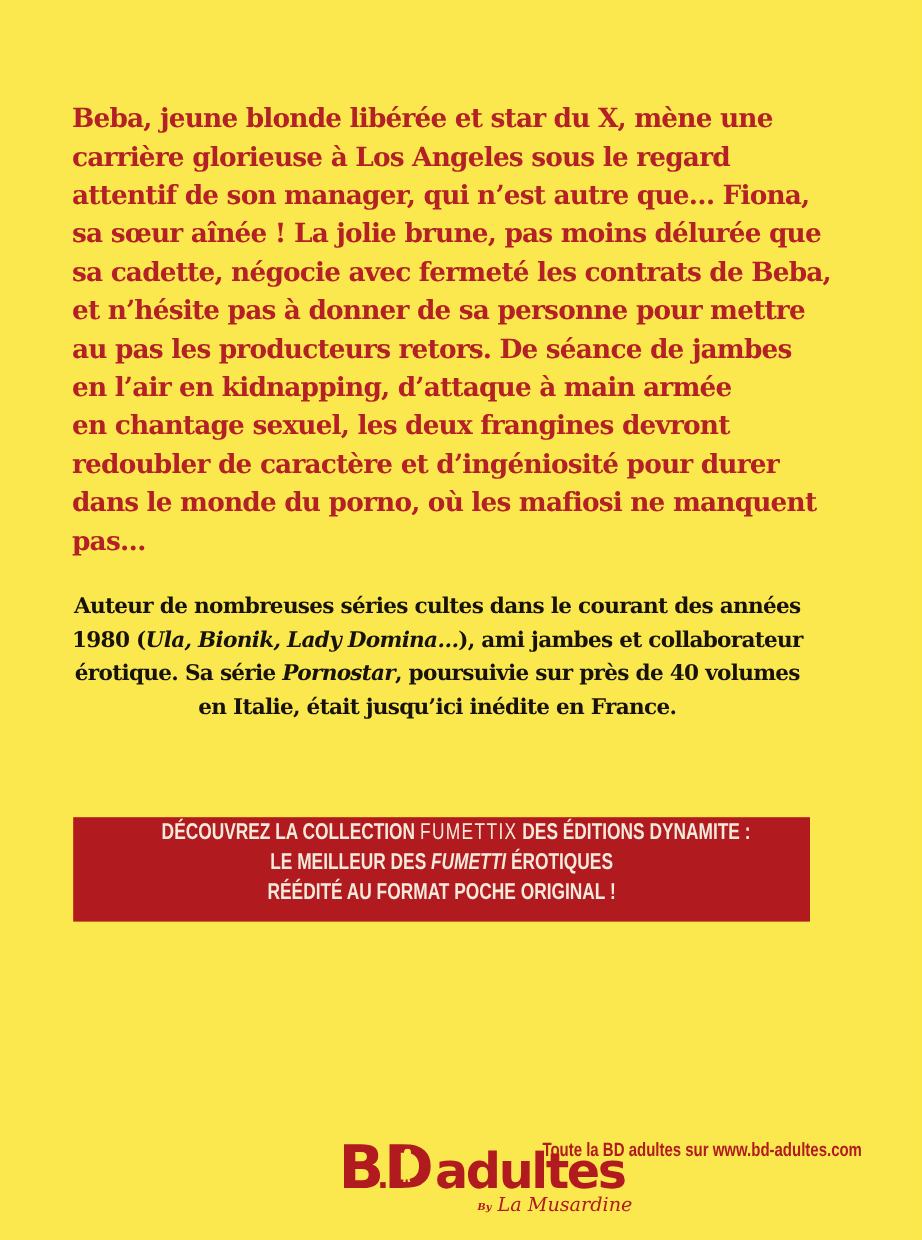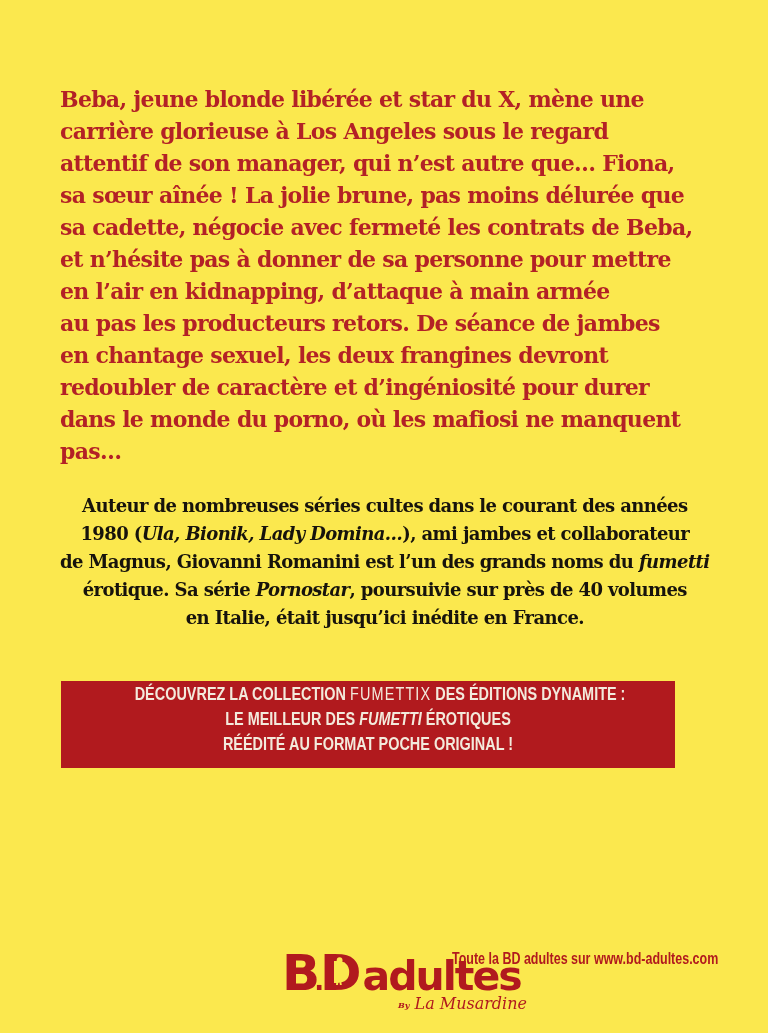--- a/index.html
+++ b/index.html
@@ -141,37 +141,34 @@
 
 <div class="page">
 
   <div class="synopsis">
     <div class="line">Beba, jeune blonde libérée et star du X, mène une</div>
     <div class="line">carrière glorieuse à Los Angeles sous le regard</div>
     <div class="line">attentif de son manager, qui n’est autre que… Fiona,</div>
     <div class="line">sa sœur aînée ! La jolie brune, pas moins délurée que</div>
     <div class="line">sa cadette, négocie avec fermeté les contrats de Beba,</div>
     <div class="line">et n’hésite pas à donner de sa personne pour mettre</div>
+    <div class="line">au pas les producteurs retors. De séance de jambes</div>
     <div class="line">en l’air en kidnapping, d’attaque à main armée</div>
-    <div class="line">au pas les producteurs retors. De séance de jambes</div>
     <div class="line">en chantage sexuel, les deux frangines devront</div>
     <div class="line">redoubler de caractère et d’ingéniosité pour durer</div>
     <div class="line">dans le monde du porno, où les mafiosi ne manquent</div>
     <div class="line">pas…</div>
   </div>
 
   <div class="author-note">
     <div class="line">
       <span>Auteur de nombreuses séries cultes dans le courant des années</span>
     </div>
     <div class="line">
       <span>1980 (</span><span class="seg-italic">Ula, Bionik, Lady Domina…</span><span>), ami jambes et collaborateur</span>
-    </div>
-    <div class="line">
-      <span>de Magnus, Giovanni Romanini est l’un des grands noms du </span><span class="seg-italic">fumetti</span>
     </div>
     <div class="line">
       <span>érotique. Sa série </span><span class="seg-italic">Pornostar</span><span>, poursuivie sur près de 40 volumes</span>
     </div>
     <div class="line">
       <span>en Italie, était jusqu’ici inédite en France.</span>
     </div>
   </div>
 
   <div class="banner">

